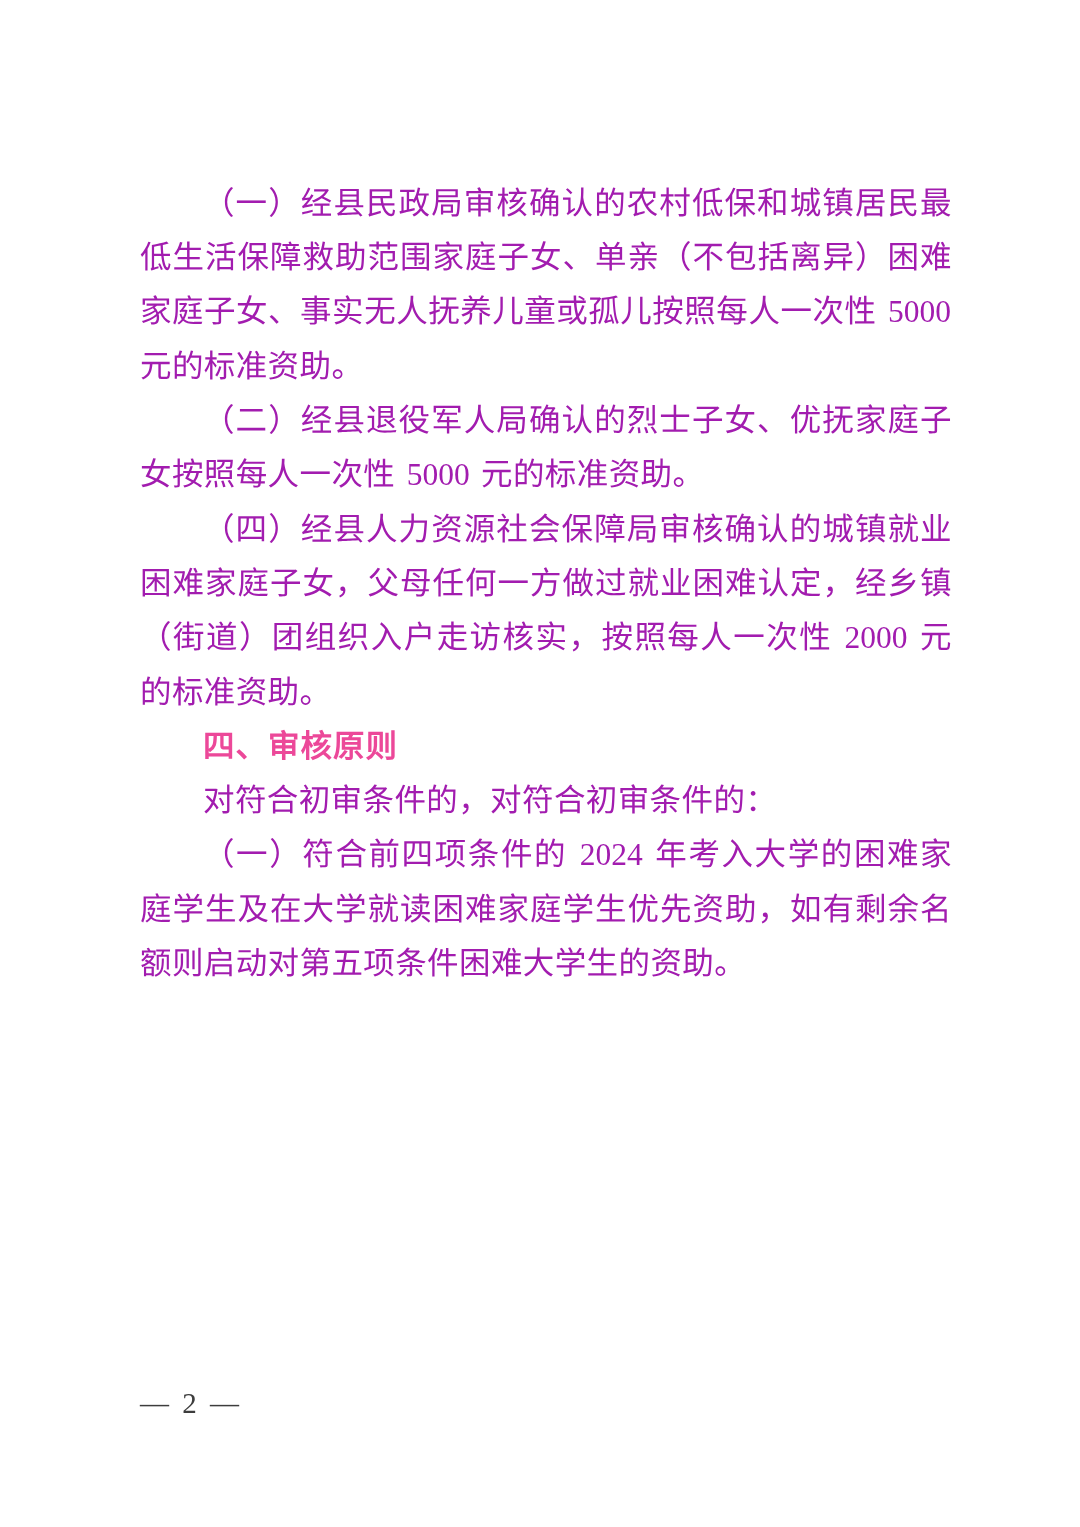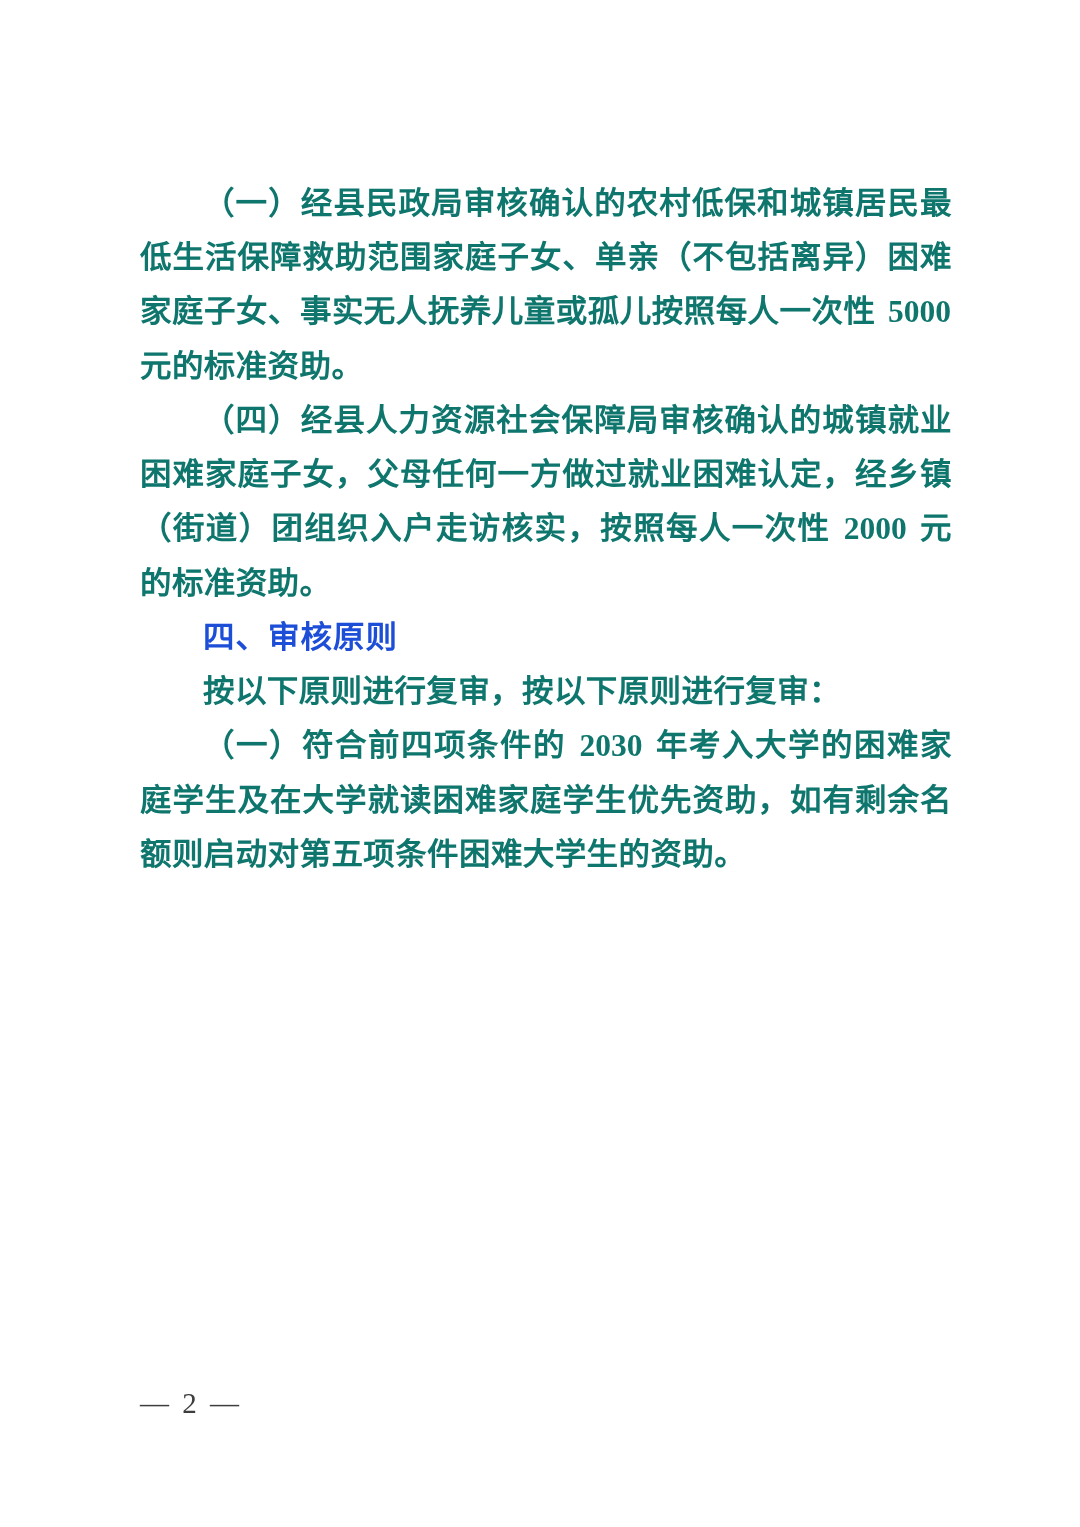--- a/index.html
+++ b/index.html
@@ -24,35 +24,35 @@
     position: absolute;
     left: 140px;
     top: 176px;
     width: 812px;
   }
 
   .para {
     margin: 0;
     font-size: 31.5px;
     line-height: 54px;
-    color: #0f766e;
+    color: #a21caf;
     text-align: justify;
     text-justify: inter-character;
     text-indent: 2em;
     letter-spacing: 0.4px;
     font-family: "DejaVu Serif", "Liberation Serif", serif;
-    font-weight: 700;
+    font-weight: 400;
   }
 
   
   .heading {
     margin: 0;
     font-size: 31.5px;
     line-height: 54px;
-    color: #1d4ed8;
+    color: #ec4899;
     text-indent: 2em;
     font-weight: 700;
     letter-spacing: 1px;
     font-family: "DejaVu Sans", "Liberation Sans", sans-serif;
   }
 
   
   .num {
     font-family: "Liberation Serif", "DejaVu Serif", serif;
     letter-spacing: 0;
@@ -78,30 +78,31 @@
 </style>
 </head>
 <body>
 
 <div class="page">
 
   <div class="doc-body">
 
     <p class="para">（一）经县民政局审核确认的农村低保和城镇居民最低生活保障救助范围家庭子女、单亲（不包括离异）困难家庭子女、事实无人抚养儿童或孤儿按照每人一次性 <span class="num">5000</span> 元的标准资助。</p>
 
+    <p class="para">（二）经县退役军人局确认的烈士子女、优抚家庭子女按照每人一次性 <span class="num">5000</span> 元的标准资助。</p>
 
 
     <p class="para">（四）经县人力资源社会保障局审核确认的城镇就业困难家庭子女，父母任何一方做过就业困难认定，经乡镇（街道）团组织入户走访核实，按照每人一次性 <span class="num">2000</span> 元的标准资助。</p>
 
 
     <p class="heading">四、审核原则</p>
 
-    <p class="para">按以下原则进行复审，按以下原则进行复审：</p>
+    <p class="para">对符合初审条件的，对符合初审条件的：</p>
 
-    <p class="para">（一）符合前四项条件的 <span class="num">2030</span> 年考入大学的困难家庭学生及在大学就读困难家庭学生优先资助，如有剩余名额则启动对第五项条件困难大学生的资助。</p>
+    <p class="para">（一）符合前四项条件的 <span class="num">2024</span> 年考入大学的困难家庭学生及在大学就读困难家庭学生优先资助，如有剩余名额则启动对第五项条件困难大学生的资助。</p>
 
   </div>
 
   <div class="footer">
     <p class="page-number">— 2 —</p>
   </div>
 
 </div>
 
 </body></html>

